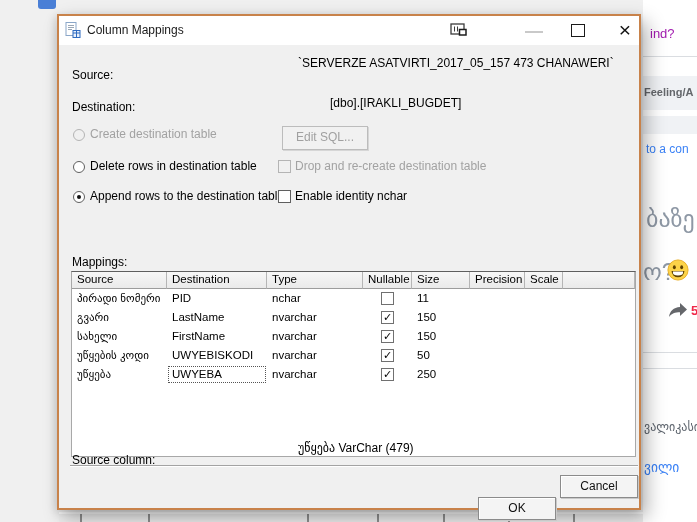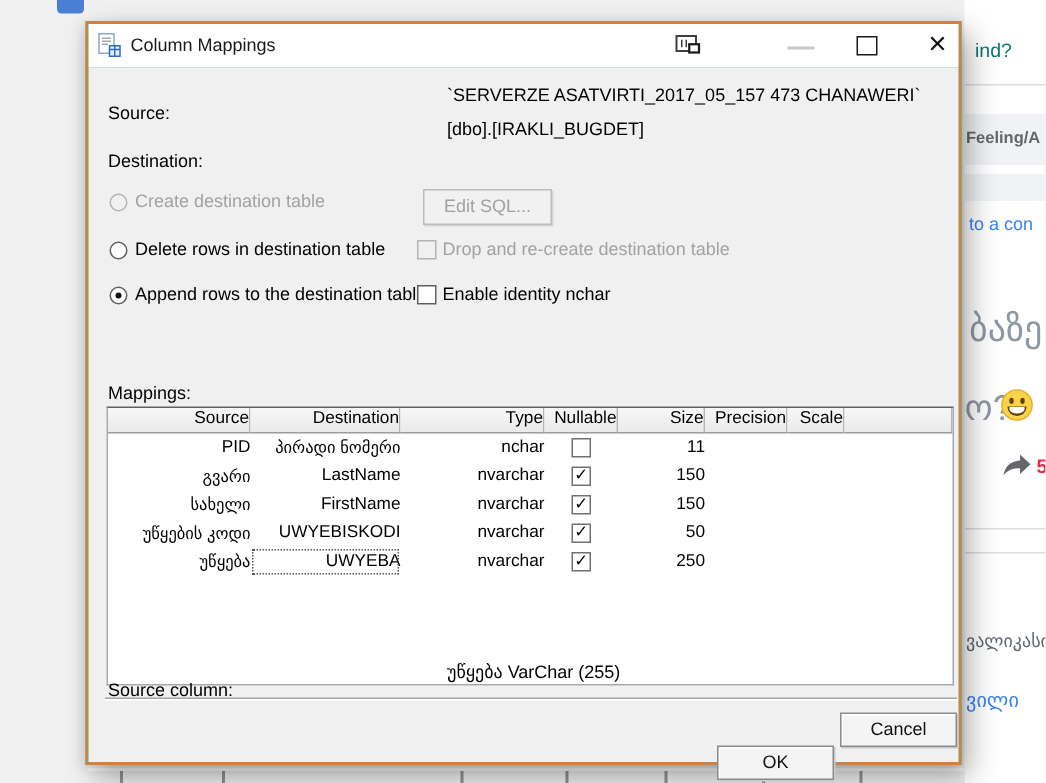--- a/index.html
+++ b/index.html
@@ -2,39 +2,39 @@
 <html><head>
 <meta charset="utf-8">
 <style>
   * { margin:0; padding:0; box-sizing:border-box; }
   html,body { width:697px; height:522px; }
   body { font-family:"Liberation Sans","DejaVu Sans",sans-serif; background:#f0f0f0; overflow:hidden; }
   .page { position:relative; width:697px; height:522px; background:#f0f0f0; }
 
   
   .fb-panel { position:absolute; left:643px; top:0; width:54px; height:522px; background:#fff; overflow:hidden; }
-  .fb-text { position:absolute; white-space:nowrap; color:#0f766e; }
+  .fb-text { position:absolute; white-space:nowrap; color:#a21caf; }
   .fb-divider { position:absolute; left:0; width:54px; height:1px; background:#dadde1; }
   .fb-band { position:absolute; left:0; width:54px; background:#f0f2f5; }
   .fb-link { color:#3b82f6; }
   .fb-big { font-size:24px; color:#8e98a5; }
   .emoji { position:absolute; width:22px; height:22px; }
   .share-arrow { position:absolute; width:20px; height:16px; }
   .share-frag { position:absolute; width:8px; overflow:hidden; color:#f02849; font-weight:bold; font-size:13px; }
 
   
   .blue-frag { position:absolute; left:38px; top:0; width:18px; height:9px; background:#4a7fd6; border-radius:0 0 3px 3px; }
 
   
   .bottom-strip { position:absolute; left:59px; top:512px; width:584px; height:10px; background:#ededed; border-top:2px solid #fdfdfd; }
   .bottom-strip .sep { position:absolute; top:0; width:2px; height:10px; background:#8f8f8f; }
 
   
   .dialog { position:absolute; left:57px; top:14px; width:584px; height:496px;
-            border:2px solid #c8824a; background:#22c55e;
+            border:2px solid #c8824a; background:#701a75;
             box-shadow:6px 8px 18px rgba(0,0,0,.30), -2px 2px 8px rgba(0,0,0,.12); }
   .titlebar { position:absolute; left:0; top:0; width:580px; height:29px; background:#fff; }
   .app-icon { position:absolute; left:6px; top:6px; width:16px; height:16px; }
   .title-text { position:absolute; left:28px; top:0; line-height:29px; font-size:12px; color:#1a1a1a; }
   .fb-win-icon { position:absolute; left:391px; top:7px; width:18px; height:15px; cursor:default; }
   .btn-min { position:absolute; left:464px; top:0; width:24px; height:29px; }
   .btn-min .bar { position:absolute; left:2px; top:15px; width:18px; height:2px; background:#c9c9c9; }
   .btn-max { position:absolute; left:508px; top:0; width:24px; height:29px; }
   .btn-max .box { position:absolute; left:4px; top:8px; width:14px; height:13px; border:1px solid #1a1a1a; }
   .btn-close { position:absolute; left:552px; top:0; width:28px; height:29px; font-size:21px; line-height:27px; text-align:center; color:#111; }
@@ -53,21 +53,21 @@
   .chk.disabled { border-color:#b4b4b4; background:#f0f0f0; }
 
   .btn { position:absolute; height:23px; width:78px; background:#f4f4f4; border:1px solid #8b8b8b;
          box-shadow:inset 1px 1px 0 #fff, 1px 1px 0 #c9c9c9; font-size:12px; color:#111;
          text-align:center; line-height:21px; }
   .btn.disabled { width:86px; height:24px; background:#f1f1f1; border-color:#bcbcbc; color:#a0a0a0; box-shadow:1px 1px 0 #d6d6d6; }
 
   
   .grid { position:absolute; left:12px; top:226px; width:565px; height:186px; background:#fff;
           border:1px solid #a8a8a8; border-top-color:#5f5f5f; overflow:hidden; }
-  .grid-header, .grid-row { display:grid; grid-template-columns:95px 100px 96px 49px 58px 55px 38px 1fr;text-align:right; }
+  .grid-header, .grid-row { display:grid; grid-template-columns:95px 100px 96px 49px 58px 55px 38px 1fr; }
   .grid-header { height:17px; }
   .hdr { background:linear-gradient(#f7f7f7,#eaeaea); border-right:1px solid #b5b5b5; border-bottom:1px solid #9c9c9c;
          font-size:11.5px; padding:1px 0 0 5px; white-space:nowrap; overflow:hidden; }
   .grid-row { height:19px; }
   .cell { font-size:11.5px; padding:3px 0 0 5px; white-space:nowrap; overflow:hidden; }
   .cell-geo { font-size:11px; }
   .cell-check { display:flex; align-items:center; justify-content:center; padding:0; }
   .gridchk { position:relative; width:13px; height:13px; border:1px solid #707070; background:#fff; font-size:11px; line-height:11px; text-align:center; }
   .gridchk[data-checked="true"]::after { content:"\2713"; font-weight:bold; }
   .cell-selected { outline:1px dotted #555; outline-offset:-2px; }
@@ -143,21 +143,21 @@
         </div>
       <div class="btn-close"><span>×</span></div>
     </div>
 
     <div class="dlg-body">
 
       <span class="lbl" style="top:11px;">Source:</span>
       <span class="val" style="top:11px;">`SERVERZE ASATVIRTI_2017_05_157 473 CHANAWERI`</span>
 
       <span class="lbl" style="top:43px;">Destination:</span>
-      <span class="val" style="top:34px;">[dbo].[IRAKLI_BUGDET]</span>
+      <span class="val" style="top:51px;margin-left:32px;">[dbo].[IRAKLI_BUGDET]</span>
 
       <span class="radio disabled" style="top:84px;" data-on="false"></span>
       <span class="opt-label disabled" style="top:82px;">Create destination table</span>
       <div class="btn disabled" style="left:223px; top:81px;">Edit SQL...</div>
 
       <span class="radio" style="top:116px;" data-on="false"></span>
       <span class="opt-label" style="top:114px;">Delete rows in destination table</span>
       <span class="chk disabled" style="left:219px; top:115px;" data-checked="false"></span>
       <span class="opt-label disabled" style="left:236px; top:114px;">Drop and re-create destination table</span>
 
@@ -174,22 +174,22 @@
           <div class="hdr">Destination</div>
           <div class="hdr">Type</div>
           <div class="hdr">Nullable</div>
           <div class="hdr">Size</div>
           <div class="hdr">Precision</div>
           <div class="hdr">Scale</div>
           <div class="hdr"></div>
         </div>
 
         <div class="grid-row">
+          <div class="cell cell-geo">პირადი ნომერი</div>
           <div class="cell">PID</div>
-          <div class="cell cell-geo">პირადი ნომერი</div>
           <div class="cell">nchar</div>
           <div class="cell cell-check">
               <span class="gridchk" data-checked="false"></span>
             </div>
           <div class="cell">11</div>
           <div class="cell"></div>
           <div class="cell"></div>
           <div class="cell"></div>
         </div>
 
@@ -240,21 +240,21 @@
               <span class="gridchk" data-checked="true"></span>
             </div>
           <div class="cell">250</div>
           <div class="cell"></div>
           <div class="cell"></div>
           <div class="cell"></div>
         </div>
       </div>
 
       <span class="lbl" style="top:396px;">Source column:</span>
-      <span class="val" style="top:396px;">უწყება VarChar (255)</span>
+      <span class="val" style="top:396px;">უწყება VarChar (479)</span>
 
       <div class="footer-divider"></div>
 
       <div class="btn" style="left:419px; top:441px;margin-top:11px;">OK</div>
       <div class="btn" style="left:501px; top:430px;text-align:center;">Cancel</div>
     </div>
   </div>
 </div>
 
 </body></html>

